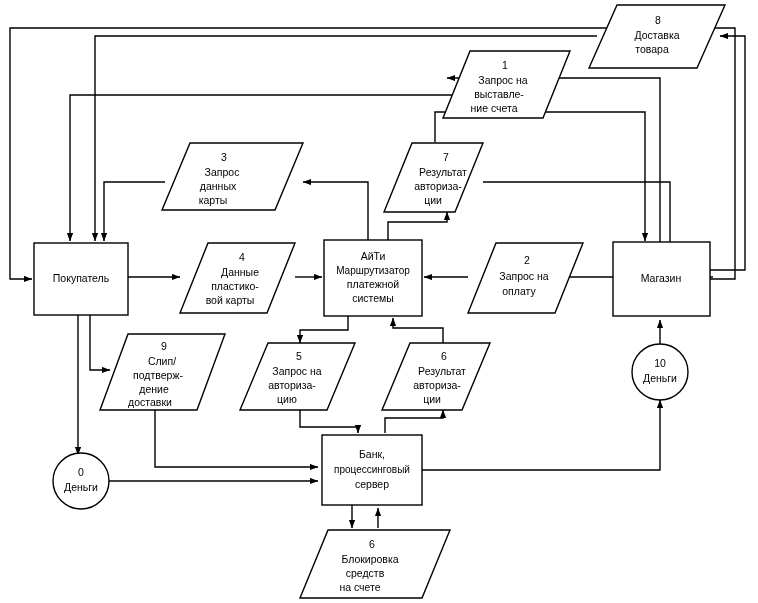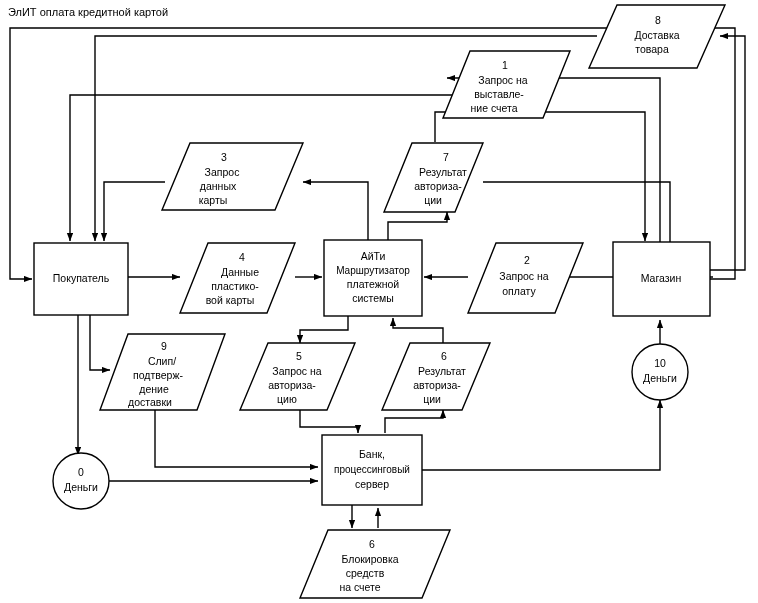--- a/index.html
+++ b/index.html
@@ -10,21 +10,20 @@
   .shape{fill:#ffffff;stroke:#000000;stroke-width:1.4;}
   .conn{fill:none;stroke:#000000;stroke-width:1.4;}
   .lbl{font-family:"Liberation Sans","DejaVu Sans",sans-serif;font-size:10.5px;fill:#000000;text-anchor:middle;dominant-baseline:middle;}
   .lbl-sm{font-size:10px;}
 </style>
 </head>
 <body>
 
 <div id="page">
 
-  <div id="title">ЭлИТ оплата кредитной картой</div>
 
   <svg viewBox="0 0 758 603" xmlns="http://www.w3.org/2000/svg">
     <defs>
       <marker id="ah" markerWidth="9" markerHeight="9" refX="8.2" refY="3.2" orient="auto" markerUnits="userSpaceOnUse">
         <path d="M0,0 L8.4,3.2 L0,6.4 z" fill="#000000"></path>
       </marker>
     </defs>
 
     <path class="conn" d="M710,279 L735,279 L735,28 L10,28 L10,279 L32,279" marker-end="url(#ah)"></path>
 

